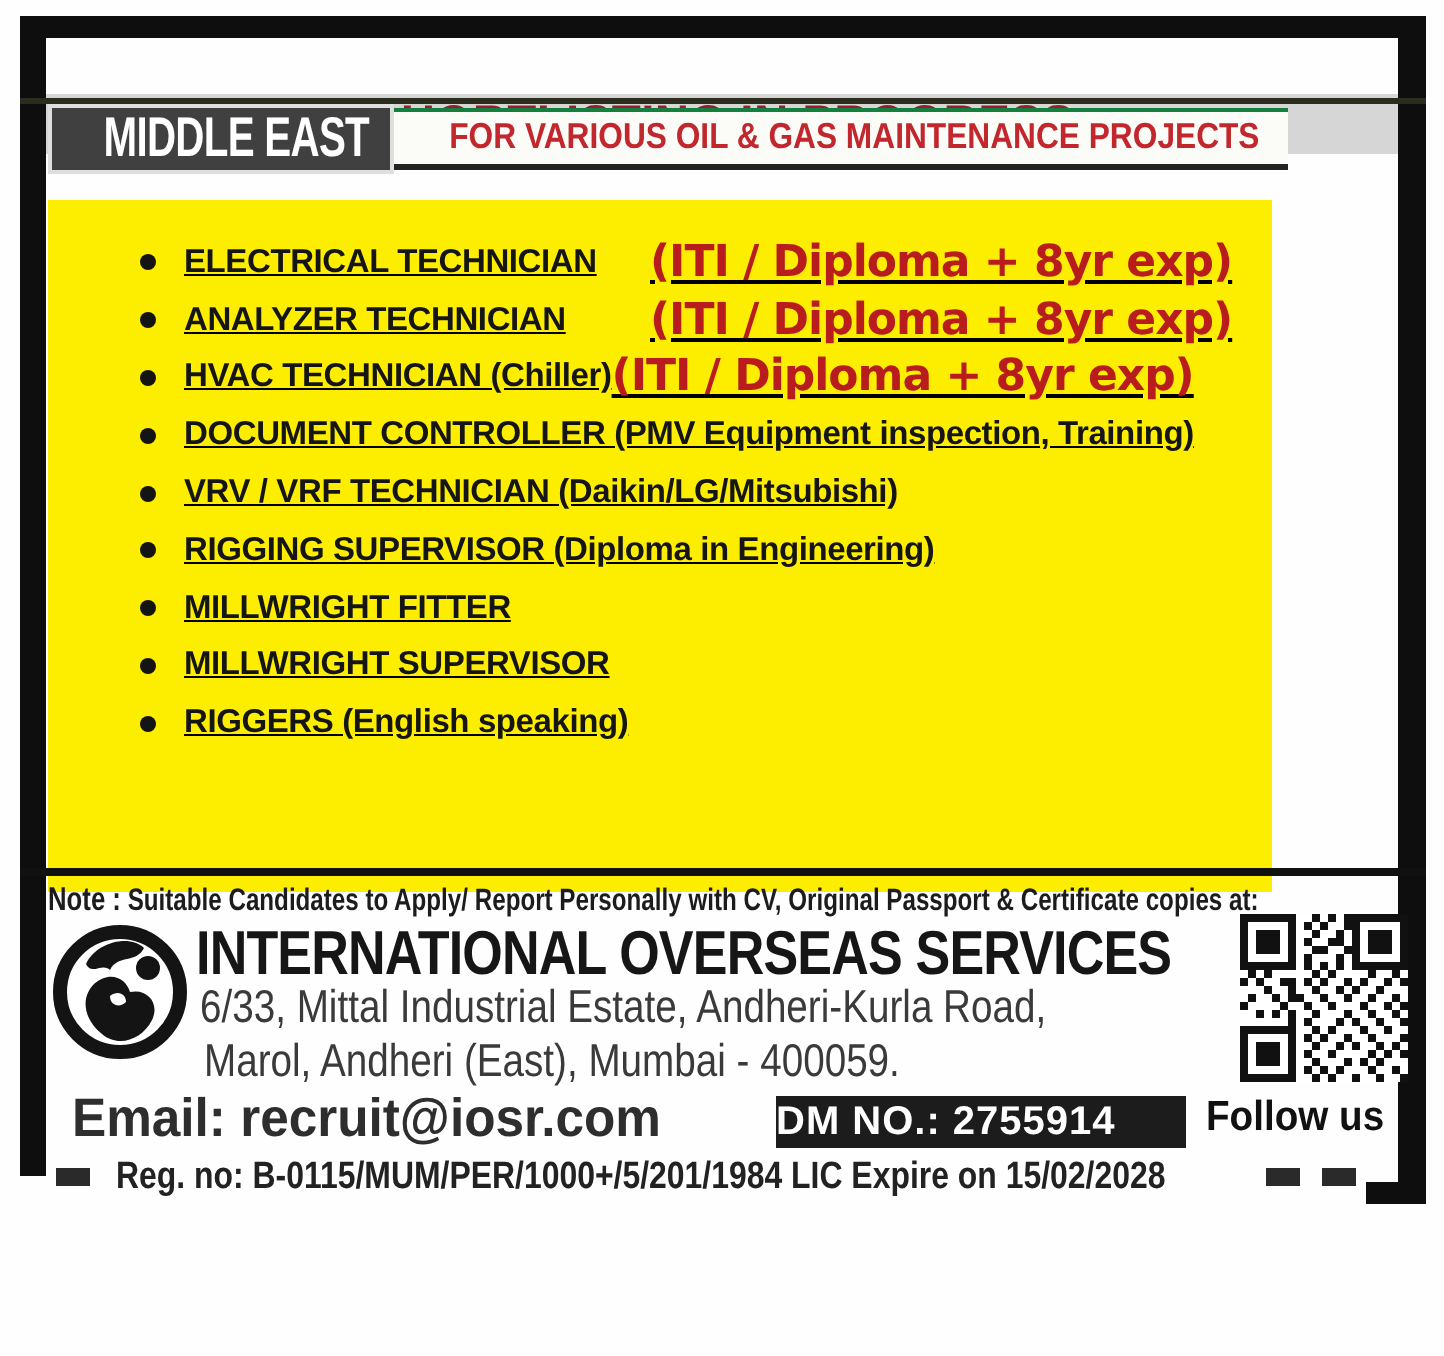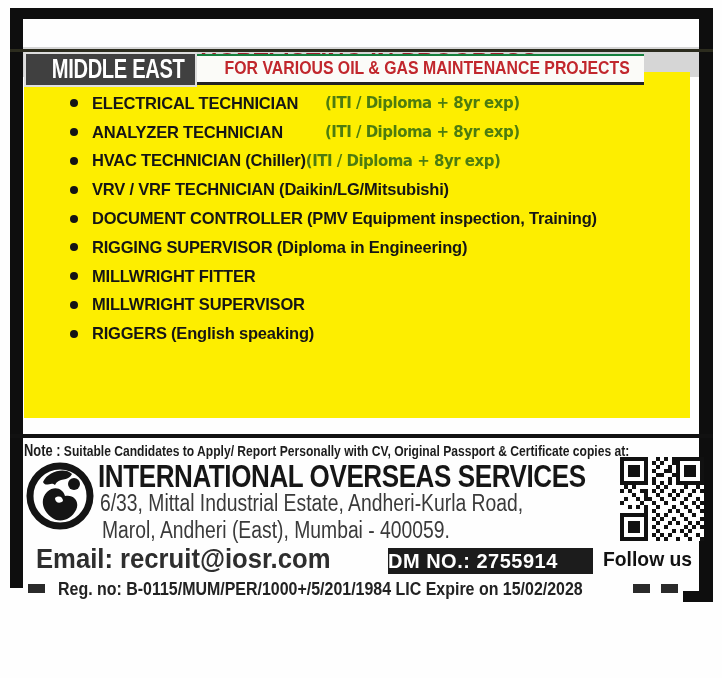--- a/index.html
+++ b/index.html
@@ -24,26 +24,26 @@
               border:2px solid #dedede;box-sizing:border-box;text-align:center;line-height:30px;z-index:3;}
   .region-box span{display:inline-block;color:#fff;font-weight:bold;font-size:28px;
                    transform:scaleX(0.72);white-space:nowrap;letter-spacing:-0.5px;}
   .subtitle-strip{position:absolute;left:197px;top:54px;width:447px;height:31px;background:#fbfbf8;
                   border-top:2px solid #15803d;border-bottom:3px solid #232323;box-sizing:border-box;
                   text-align:center;line-height:25px;z-index:2;}
   .subtitle-strip span{display:inline-block;color:#c1272d;font-weight:bold;font-size:18px;
                        transform:scaleX(0.88);white-space:nowrap;}
 
   
-  .jobs-panel{position:absolute;left:24px;top:72px;width:666px;height:346px;background:#fdee00;}
+  .jobs-panel{position:absolute;left:24px;top:100px;width:612px;height:346px;background:#fdee00;text-decoration:underline;}
   .jobs-panel ul{list-style:none;margin:0;padding:17px 0 0 46px;}
   .job-row{display:flex;align-items:center;height:28.8px;white-space:nowrap;}
   .bullet{width:8px;height:8px;border-radius:50%;background:#141414;margin-right:14px;flex:none;}
   .job-title{font-size:16.5px;font-weight:bold;color:#151515;letter-spacing:-0.2px;}
-  .job-suffix{font-size:15px;font-weight:bold;color:#4d7c0f;font-family:"DejaVu Sans",sans-serif;
+  .job-suffix{font-size:22px;font-weight:bold;color:#b91c1c;font-family:"DejaVu Sans",sans-serif;
               letter-spacing:-0.5px;}
   .job-row:nth-child(-n+2) .job-title{min-width:233px;}
 
   
   .divider{position:absolute;left:10px;top:434px;width:703px;height:4px;background:#111;}
   .note-row{position:absolute;left:24px;top:441px;white-space:nowrap;color:#1c1c1c;
             transform:scaleX(0.78);transform-origin:left top;font-size:15.5px;font-weight:bold;}
   .note-row .note-label{font-size:16.5px;font-weight:800;}
 
   
@@ -107,26 +107,26 @@
         <span class="job-title">ANALYZER TECHNICIAN</span>
         <span class="job-suffix">(ITI / Diploma + 8yr exp)</span>
       </li>
       <li class="job-row">
         <span class="bullet"></span>
         <span class="job-title">HVAC TECHNICIAN (Chiller)</span>
         <span class="job-suffix">(ITI / Diploma + 8yr exp)</span>
       </li>
       <li class="job-row">
         <span class="bullet"></span>
-        <span class="job-title">VRV / VRF TECHNICIAN (Daikin/LG/Mitsubishi)</span>
+        <span class="job-title">DOCUMENT CONTROLLER (PMV Equipment inspection, Training)</span>
         <span class="job-suffix"></span>
       </li>
       <li class="job-row">
         <span class="bullet"></span>
-        <span class="job-title">DOCUMENT CONTROLLER (PMV Equipment inspection, Training)</span>
+        <span class="job-title">VRV / VRF TECHNICIAN (Daikin/LG/Mitsubishi)</span>
         <span class="job-suffix"></span>
       </li>
       <li class="job-row">
         <span class="bullet"></span>
         <span class="job-title">RIGGING SUPERVISOR (Diploma in Engineering)</span>
         <span class="job-suffix"></span>
       </li>
       <li class="job-row">
         <span class="bullet"></span>
         <span class="job-title">MILLWRIGHT FITTER</span>

